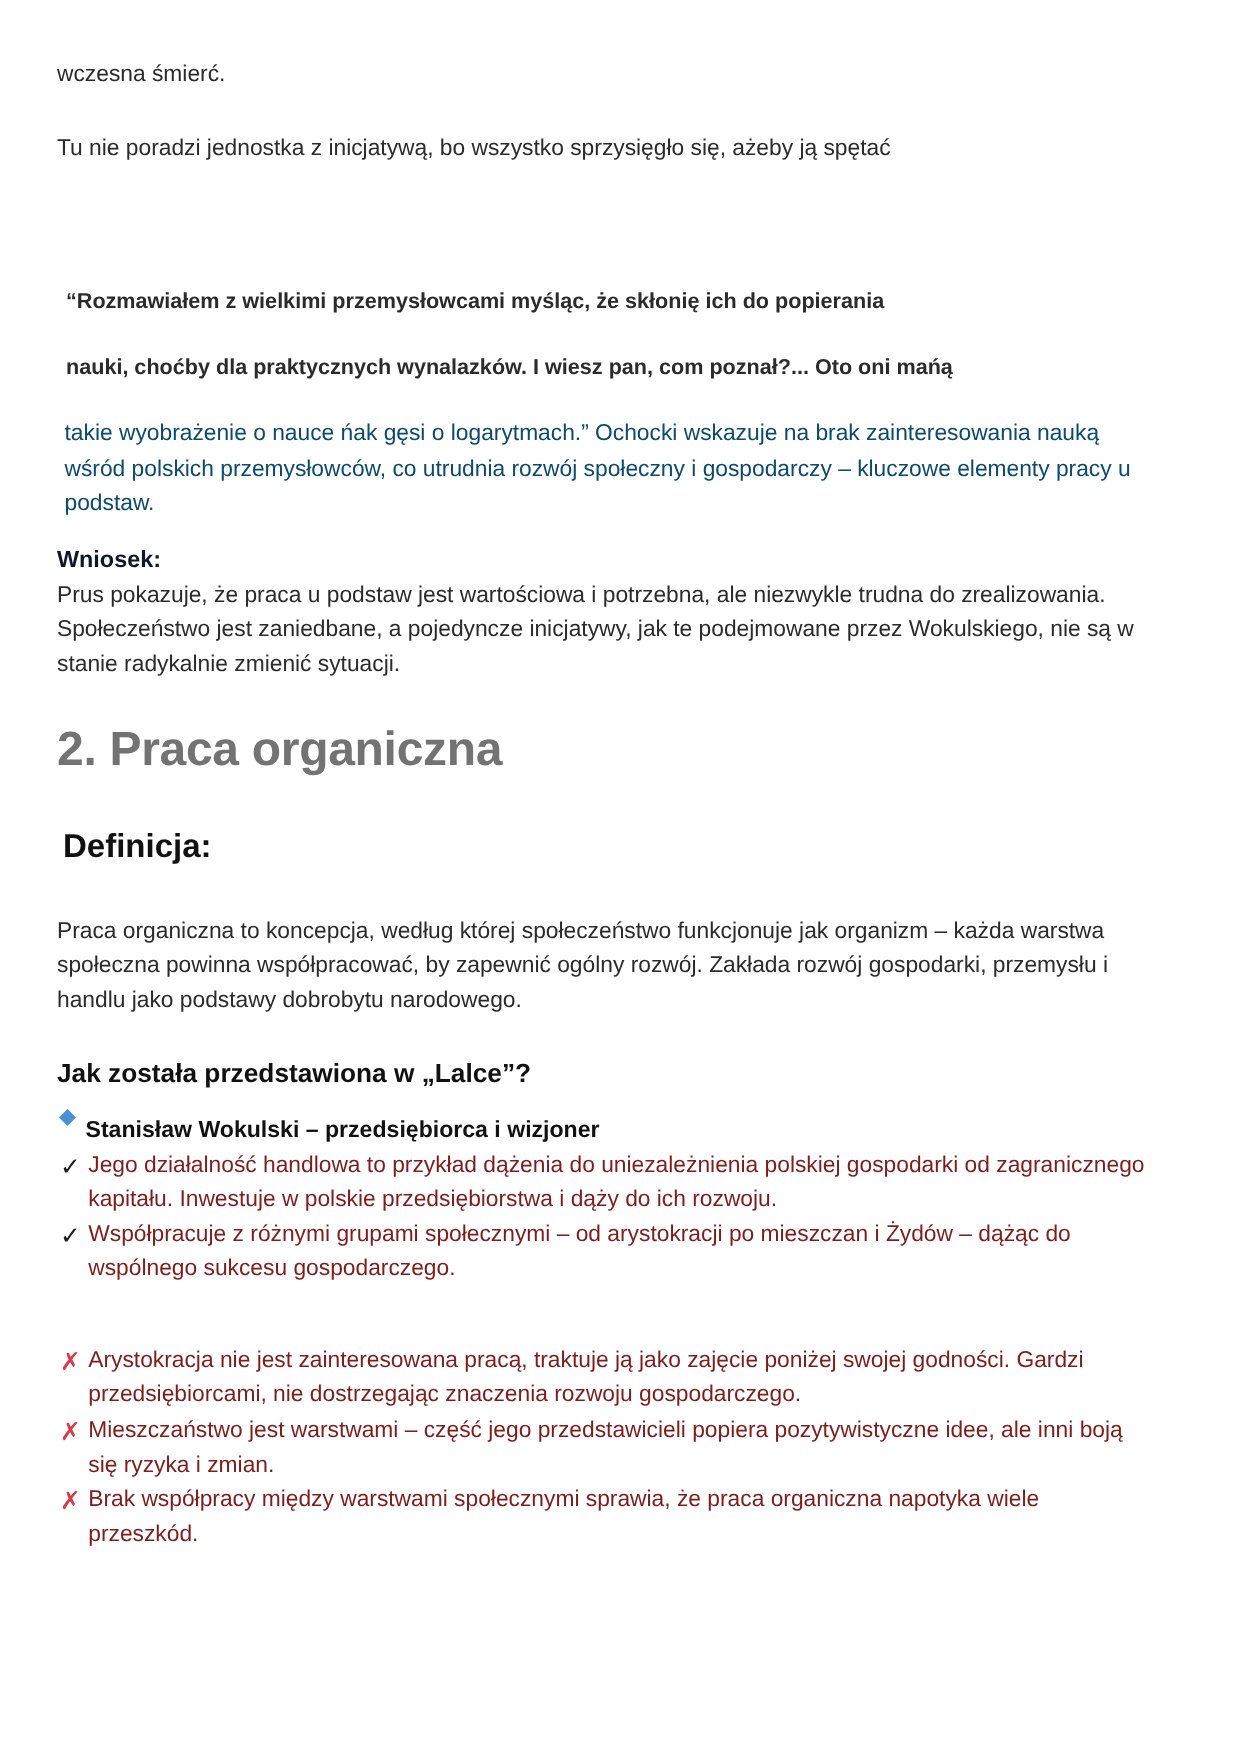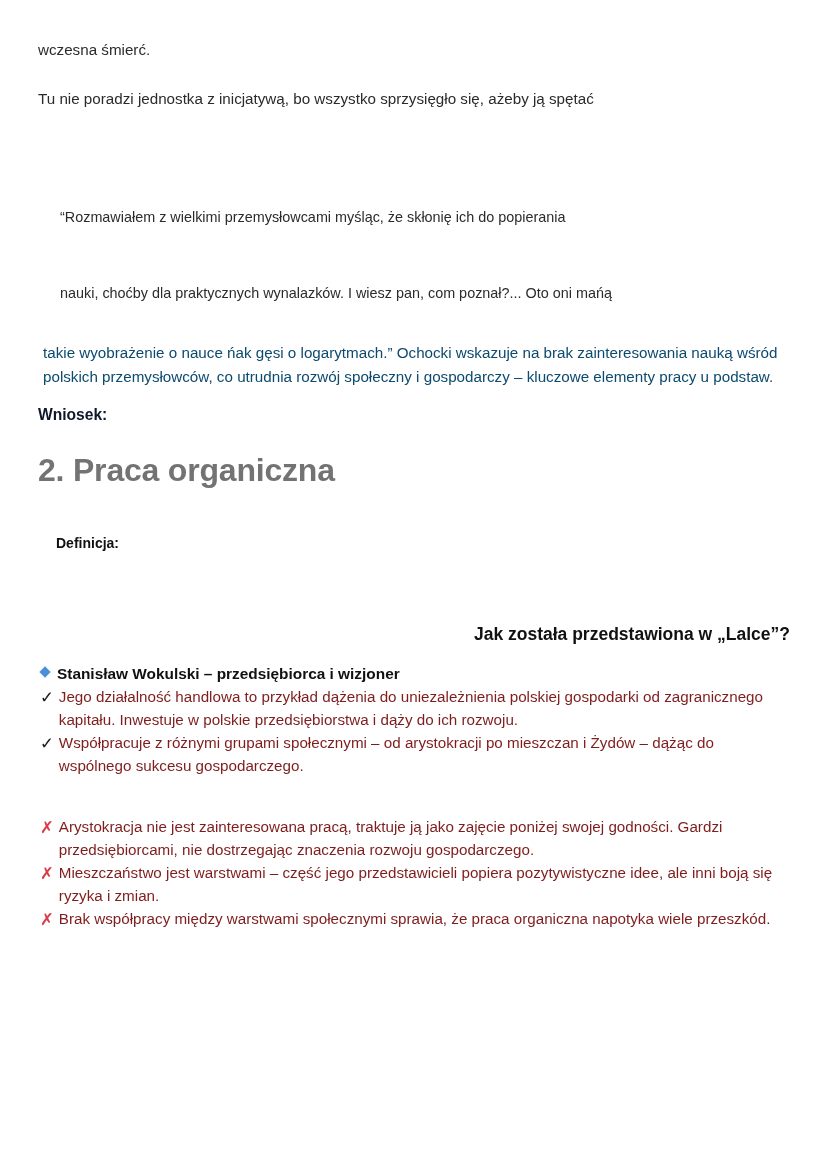--- a/index.html
+++ b/index.html
@@ -11,21 +11,21 @@
     width: 828px;
     height: 1170px;
     font-family: "Liberation Sans", sans-serif;
     color: #2b2b2b;
     overflow: hidden;
   }
   .page {
     box-sizing: border-box;
     width: 828px;
     height: 1064px;
-    padding: 38px 38px 0 38px;
+    padding: 38px 58px 0 38px;
     background: #ffffff;
   }
 
   
   .para {
     font-size: 15.2px;
     line-height: 1.52;
     color: #2b2b2b;
     margin: 0;
   }
@@ -34,21 +34,22 @@
   .spacer-xl { height: 54px; }
 
   
   .quote-block {
     padding-left: 5px;
   }
   .quote-line {
     font-size: 14.4px;
     line-height: 1.5;
     color: #2b2b2b;
-    margin: 17px;
+    margin: 1px;
+    font-weight: bold;
   }
   .quote-gap { height: 20px; }
   .quote-tail {
     font-size: 15.2px;
     line-height: 1.52;
     color: #0c4a6e;
     margin: 0;
   }
 
   
@@ -61,39 +62,38 @@
   }
   .h-major {
     font-size: 32px;
     font-weight: 700;
     color: #737373;
     margin: 0;
     line-height: 1.22;
     letter-spacing: -0.2px;
   }
   .h-sub {
-    font-size: 14px;
+    font-size: 22px;
     font-weight: 700;
     color: #111111;
-    margin: 18px;
+    margin: 4px;
     line-height: 1.35;
   }
   .h-question {
     font-size: 17.5px;
     font-weight: 700;
     color: #111111;
     margin: 0;
     line-height: 1.35;
-    text-align: right;
   }
 
   
   .bullet-head {
     display: flex;
-    align-items: center;
+    align-items: flex-start;
     gap: 8px;
     padding-left: 3px;
     margin: 0;
   }
   .diamond-icon {
     display: inline-block;
     width: 8px;
     height: 8px;
     flex: 0 0 8px;
     background: #4a90d9;
@@ -146,31 +146,33 @@
     <p class="quote-line">“Rozmawiałem z wielkimi przemysłowcami myśląc, że skłonię ich do popierania</p>
     <div class="quote-gap"></div>
     <p class="quote-line">nauki, choćby dla praktycznych wynalazków. I wiesz pan, com poznał?... Oto oni mańą</p>
     <div class="quote-gap"></div>
     <p class="quote-tail">takie wyobrażenie o nauce ńak gęsi o logarytmach.” Ochocki wskazuje na brak zainteresowania nauką wśród polskich przemysłowców, co utrudnia rozwój społeczny i gospodarczy – kluczowe elementy pracy u podstaw.</p>
   </div>
 
   <div class="spacer-sm"></div>
 
   <p class="h-lead">Wniosek:</p>
+  <p class="para"> Prus pokazuje, że praca u podstaw jest wartościowa i potrzebna, ale niezwykle trudna do zrealizowania. Społeczeństwo jest zaniedbane, a pojedyncze inicjatywy, jak te podejmowane przez Wokulskiego, nie są w stanie radykalnie zmienić sytuacji.</p>
 
   <div class="spacer-md"></div>
 
   <h1 class="h-major">2. Praca organiczna</h1>
 
   <div class="spacer-md"></div>
 
   <h2 class="h-sub">Definicja:</h2>
 
   <div class="spacer-md"></div>
 
+  <p class="para">Praca organiczna to koncepcja, według której społeczeństwo funkcjonuje jak organizm – każda warstwa społeczna powinna współpracować, by zapewnić ogólny rozwój. Zakłada rozwój gospodarki, przemysłu i handlu jako podstawy dobrobytu narodowego.</p>
 
   <div class="spacer-md"></div>
 
   <h2 class="h-question">Jak została przedstawiona w „Lalce”?</h2>
 
   <div class="spacer-sm"></div>
 
   <div class="bullet-head">
     <span class="diamond-icon"></span>
     <span class="bullet-head-text">Stanisław Wokulski – przedsiębiorca i wizjoner</span>

